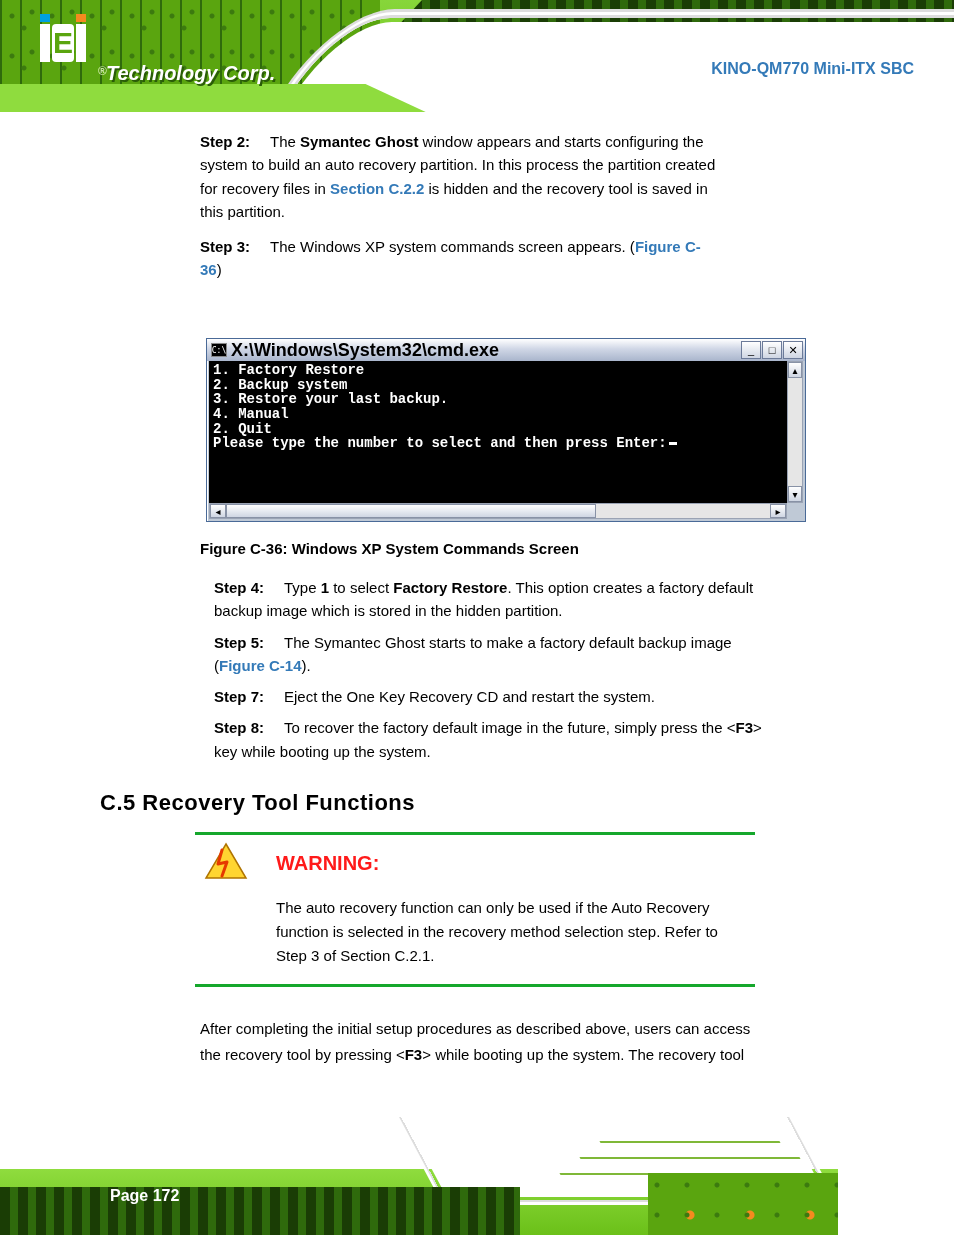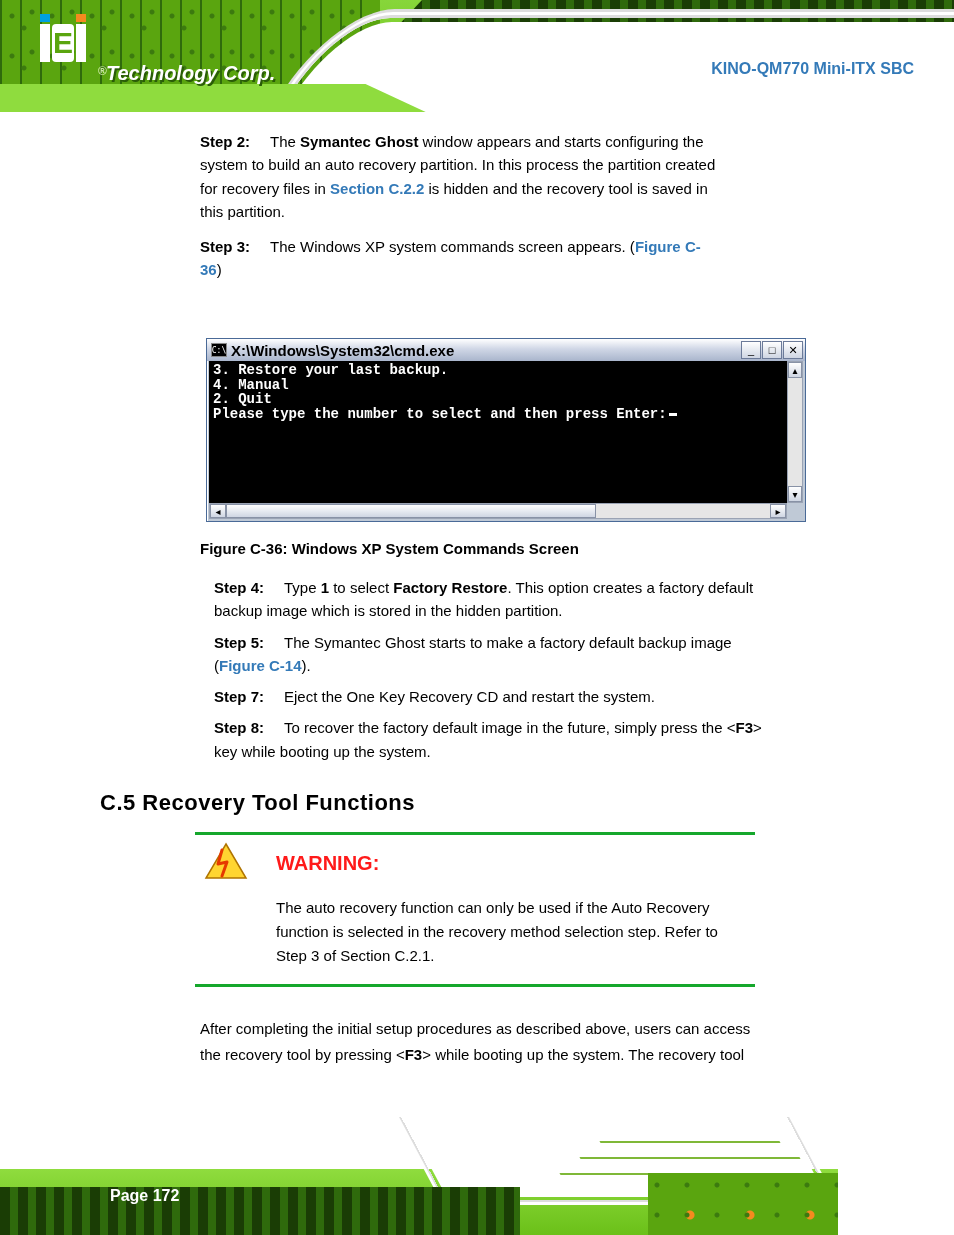--- a/index.html
+++ b/index.html
@@ -37,21 +37,21 @@
   .step { font: 15px/1.55 Arial; margin-bottom: 12px; }
   .step-label { font-weight: bold; display:inline-block; width:70px; }
   .bold-inline { font-weight: bold; }
   .xref { color:#347ab8; font-weight: bold; }
 
   
   .cmd-outer { position:absolute; top:338px; left:206px; width:600px; height:184px; background:#bfc9d6; border:1px solid #4a6a97; box-shadow: 1px 1px 0 #fff inset; }
   .cmd-titlebar { height:22px; background: linear-gradient(#fff, #d0d7e6 45%, #a9b5cc); display:flex; align-items:center; padding:0 2px 0 4px; font: 12px Tahoma, Arial; }
   .cmd-icon { width:16px; height:14px; background:#000; border:1px solid #888; margin-right:4px; display:flex; align-items:center; justify-content:center; }
   .cmd-icon span { color:#fff; font:8px monospace; }
-  .cmd-title-text { flex:1; color:#000; font-weight:bold; font-size:15px; }
+  .cmd-title-text { flex:1; color:#000; font-weight:bold; font-size:18px; }
   .cmd-btns { display:flex; gap:1px; }
   .cmd-btn { width:20px; height:18px; background: linear-gradient(#fff,#cfd6e3); border:1px solid #6c7b99; display:flex; align-items:center; justify-content:center; font: 11px Arial; }
   .cmd-client { position:absolute; top:22px; left:2px; right:2px; bottom:18px; background:#000; color:#fff; font: 14px/1.05 "Courier New", monospace; padding:2px 4px; overflow:hidden; }
   .cmd-client .line { white-space:pre; font-weight:bold; }
   .cursor { display:inline-block; width:8px; height:3px; background:#fff; vertical-align:baseline; margin-left:2px; position:relative; top:-2px; }
   .cmd-vscroll { position:absolute; top:22px; right:2px; bottom:18px; width:16px; background:#e6e6e6; border:1px solid #9aa3b4; }
   .cmd-vscroll .arrow { width:100%; height:16px; background:linear-gradient(#fff,#cfd6e3); border:1px solid #8892a6; display:flex; align-items:center; justify-content:center; font:10px Arial; }
   .cmd-vscroll .arrow.up { position:absolute; top:0; }
   .cmd-vscroll .arrow.down { position:absolute; bottom:0; }
   .cmd-hscroll { position:absolute; left:2px; right:18px; bottom:2px; height:16px; background:#e6e6e6; border:1px solid #9aa3b4; display:flex; align-items:center; }
@@ -126,20 +126,22 @@
         <span>C:\</span>
       </div>
     <div class="cmd-title-text">X:\Windows\System32\cmd.exe</div>
     <div class="cmd-btns">
       <div class="cmd-btn">_</div>
       <div class="cmd-btn">□</div>
       <div class="cmd-btn">✕</div>
     </div>
   </div>
   <div class="cmd-client" id="cmd-lines">
+      <div class="line">1. Factory Restore</div>
+      <div class="line">2. Backup system</div>
       <div class="line">3. Restore your last backup.</div>
       <div class="line">4. Manual</div>
       <div class="line">2. Quit</div>
       <div class="line">Please type the number to select and then press Enter:<span class="cursor"></span></div>
     </div>
   <div class="cmd-vscroll">
     <div class="arrow up">▴</div>
     <div class="arrow down">▾</div>
   </div>
   <div class="cmd-hscroll">

